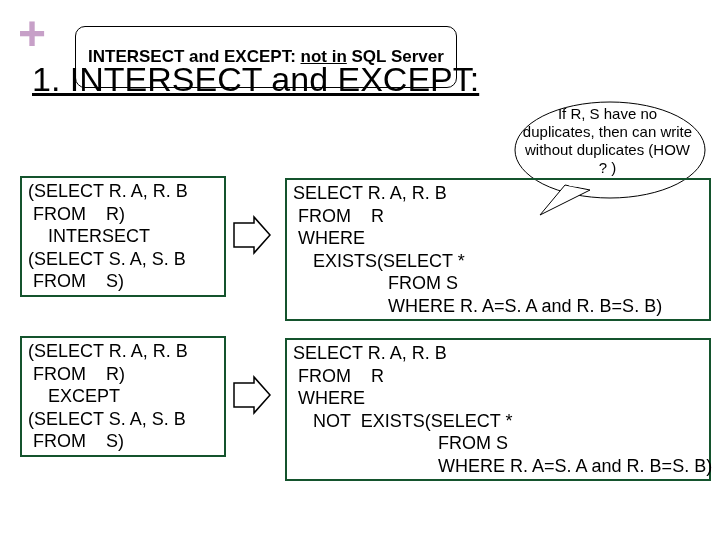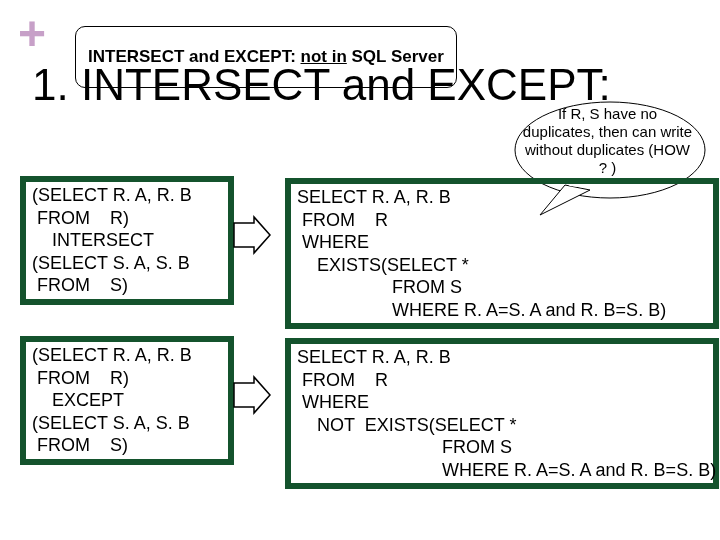--- a/index.html
+++ b/index.html
@@ -30,26 +30,27 @@
     padding: 20px 12px;
     font-size: 17px;
     font-weight: bold;
     white-space: pre;
   }
   .top-box .under { text-decoration: underline; }
   .title {
     position: absolute;
     left: 32px;
     top: 60px;
-    font-size: 44px;
+    font-size: 34px;
     color: #000;
+    text-decoration: underline;
   }
   .code-box {
     position: absolute;
-    border: 6px solid #14532d;
+    border: 2px solid #14532d;
     font-size: 18px;
     line-height: 1.25;
     padding: 2px 6px;
     white-space: pre;
   }
   .box1 { left: 20px;  top: 176px; width: 190px; }
   .box2 { left: 285px; top: 178px; width: 410px; }
   .box3 { left: 20px;  top: 336px; width: 190px; }
   .box4 { left: 285px; top: 338px; width: 410px; }
   .arrow {

